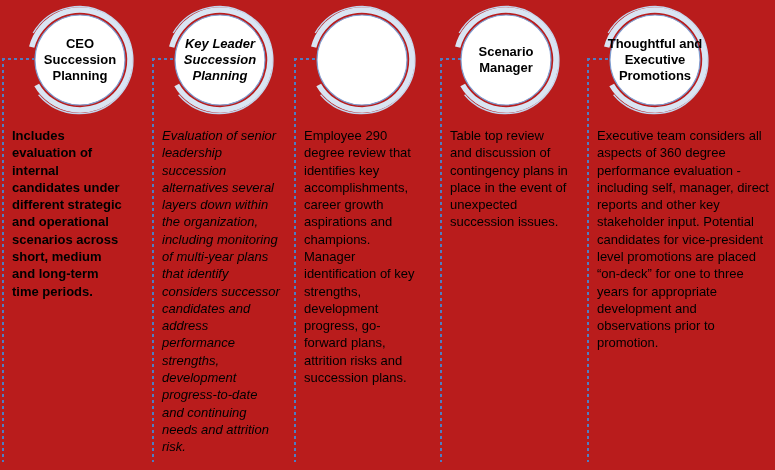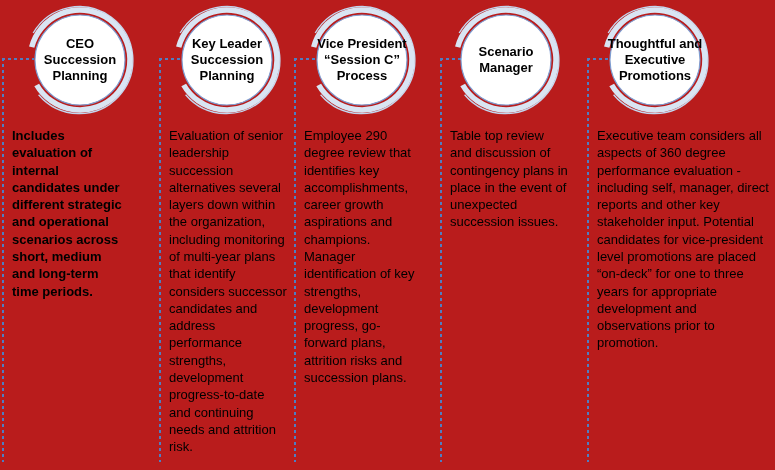--- a/index.html
+++ b/index.html
@@ -43,21 +43,21 @@
       <svg width="112" height="112" viewBox="0 0 112 112">
         <path d="M 9.2 29.0 A 53.5 53.5 0 1 1 14.6 90.7" fill="none" stroke="#c3d6ee" stroke-width="1.4"></path>
         <path d="M 7.7 43.1 A 50 50 0 1 1 12.7 81.0" fill="none" stroke="#d9e5f3" stroke-width="5.5"></path>
         <circle cx="56" cy="56" r="45" fill="#ffffff" stroke="#7e9ed2" stroke-width="1.1"></circle>
       </svg>
       <div class="title">CEO Succession Planning</div>
     </div>
     <div class="desc" style="width:114px;font-weight:bold;">Includes evaluation of internal candidates under different strategic and operational scenarios across short, medium and long-term time periods.</div>
   </div>
 
-  <div class="col" style="left:159px;width:140px;">
+  <div class="col" style="left:152px;width:140px;font-style:italic;">
     <div class="connector-h" style="width:24px;"></div>
     <div class="connector-v"></div>
     <div class="badge" style="left:12px;">
       <svg width="112" height="112" viewBox="0 0 112 112">
         <path d="M 9.2 29.0 A 53.5 53.5 0 1 1 14.6 90.7" fill="none" stroke="#c3d6ee" stroke-width="1.4"></path>
         <path d="M 7.7 43.1 A 50 50 0 1 1 12.7 81.0" fill="none" stroke="#d9e5f3" stroke-width="5.5"></path>
         <circle cx="56" cy="56" r="45" fill="#ffffff" stroke="#7e9ed2" stroke-width="1.1"></circle>
       </svg>
       <div class="title">Key Leader Succession Planning</div>
     </div>
@@ -66,21 +66,20 @@
 
   <div class="col" style="left:294px;width:140px;">
     <div class="connector-h" style="width:24px;"></div>
     <div class="connector-v"></div>
     <div class="badge" style="left:12px;">
       <svg width="112" height="112" viewBox="0 0 112 112">
         <path d="M 9.2 29.0 A 53.5 53.5 0 1 1 14.6 90.7" fill="none" stroke="#c3d6ee" stroke-width="1.4"></path>
         <path d="M 7.7 43.1 A 50 50 0 1 1 12.7 81.0" fill="none" stroke="#d9e5f3" stroke-width="5.5"></path>
         <circle cx="56" cy="56" r="45" fill="#ffffff" stroke="#7e9ed2" stroke-width="1.1"></circle>
       </svg>
-      <div class="title">Vice President “Session C” Process</div>
     </div>
     <div class="desc" style="width:118px;">Employee 290 degree review that identifies key accomplishments, career growth aspirations and champions. Manager identification of key strengths, development progress, go-forward plans, attrition risks and succession plans.</div>
   </div>
 
   <div class="col" style="left:440px;width:140px;">
     <div class="connector-h" style="width:24px;"></div>
     <div class="connector-v"></div>
     <div class="badge" style="left:10px;">
       <svg width="112" height="112" viewBox="0 0 112 112">
         <path d="M 9.2 29.0 A 53.5 53.5 0 1 1 14.6 90.7" fill="none" stroke="#c3d6ee" stroke-width="1.4"></path>

